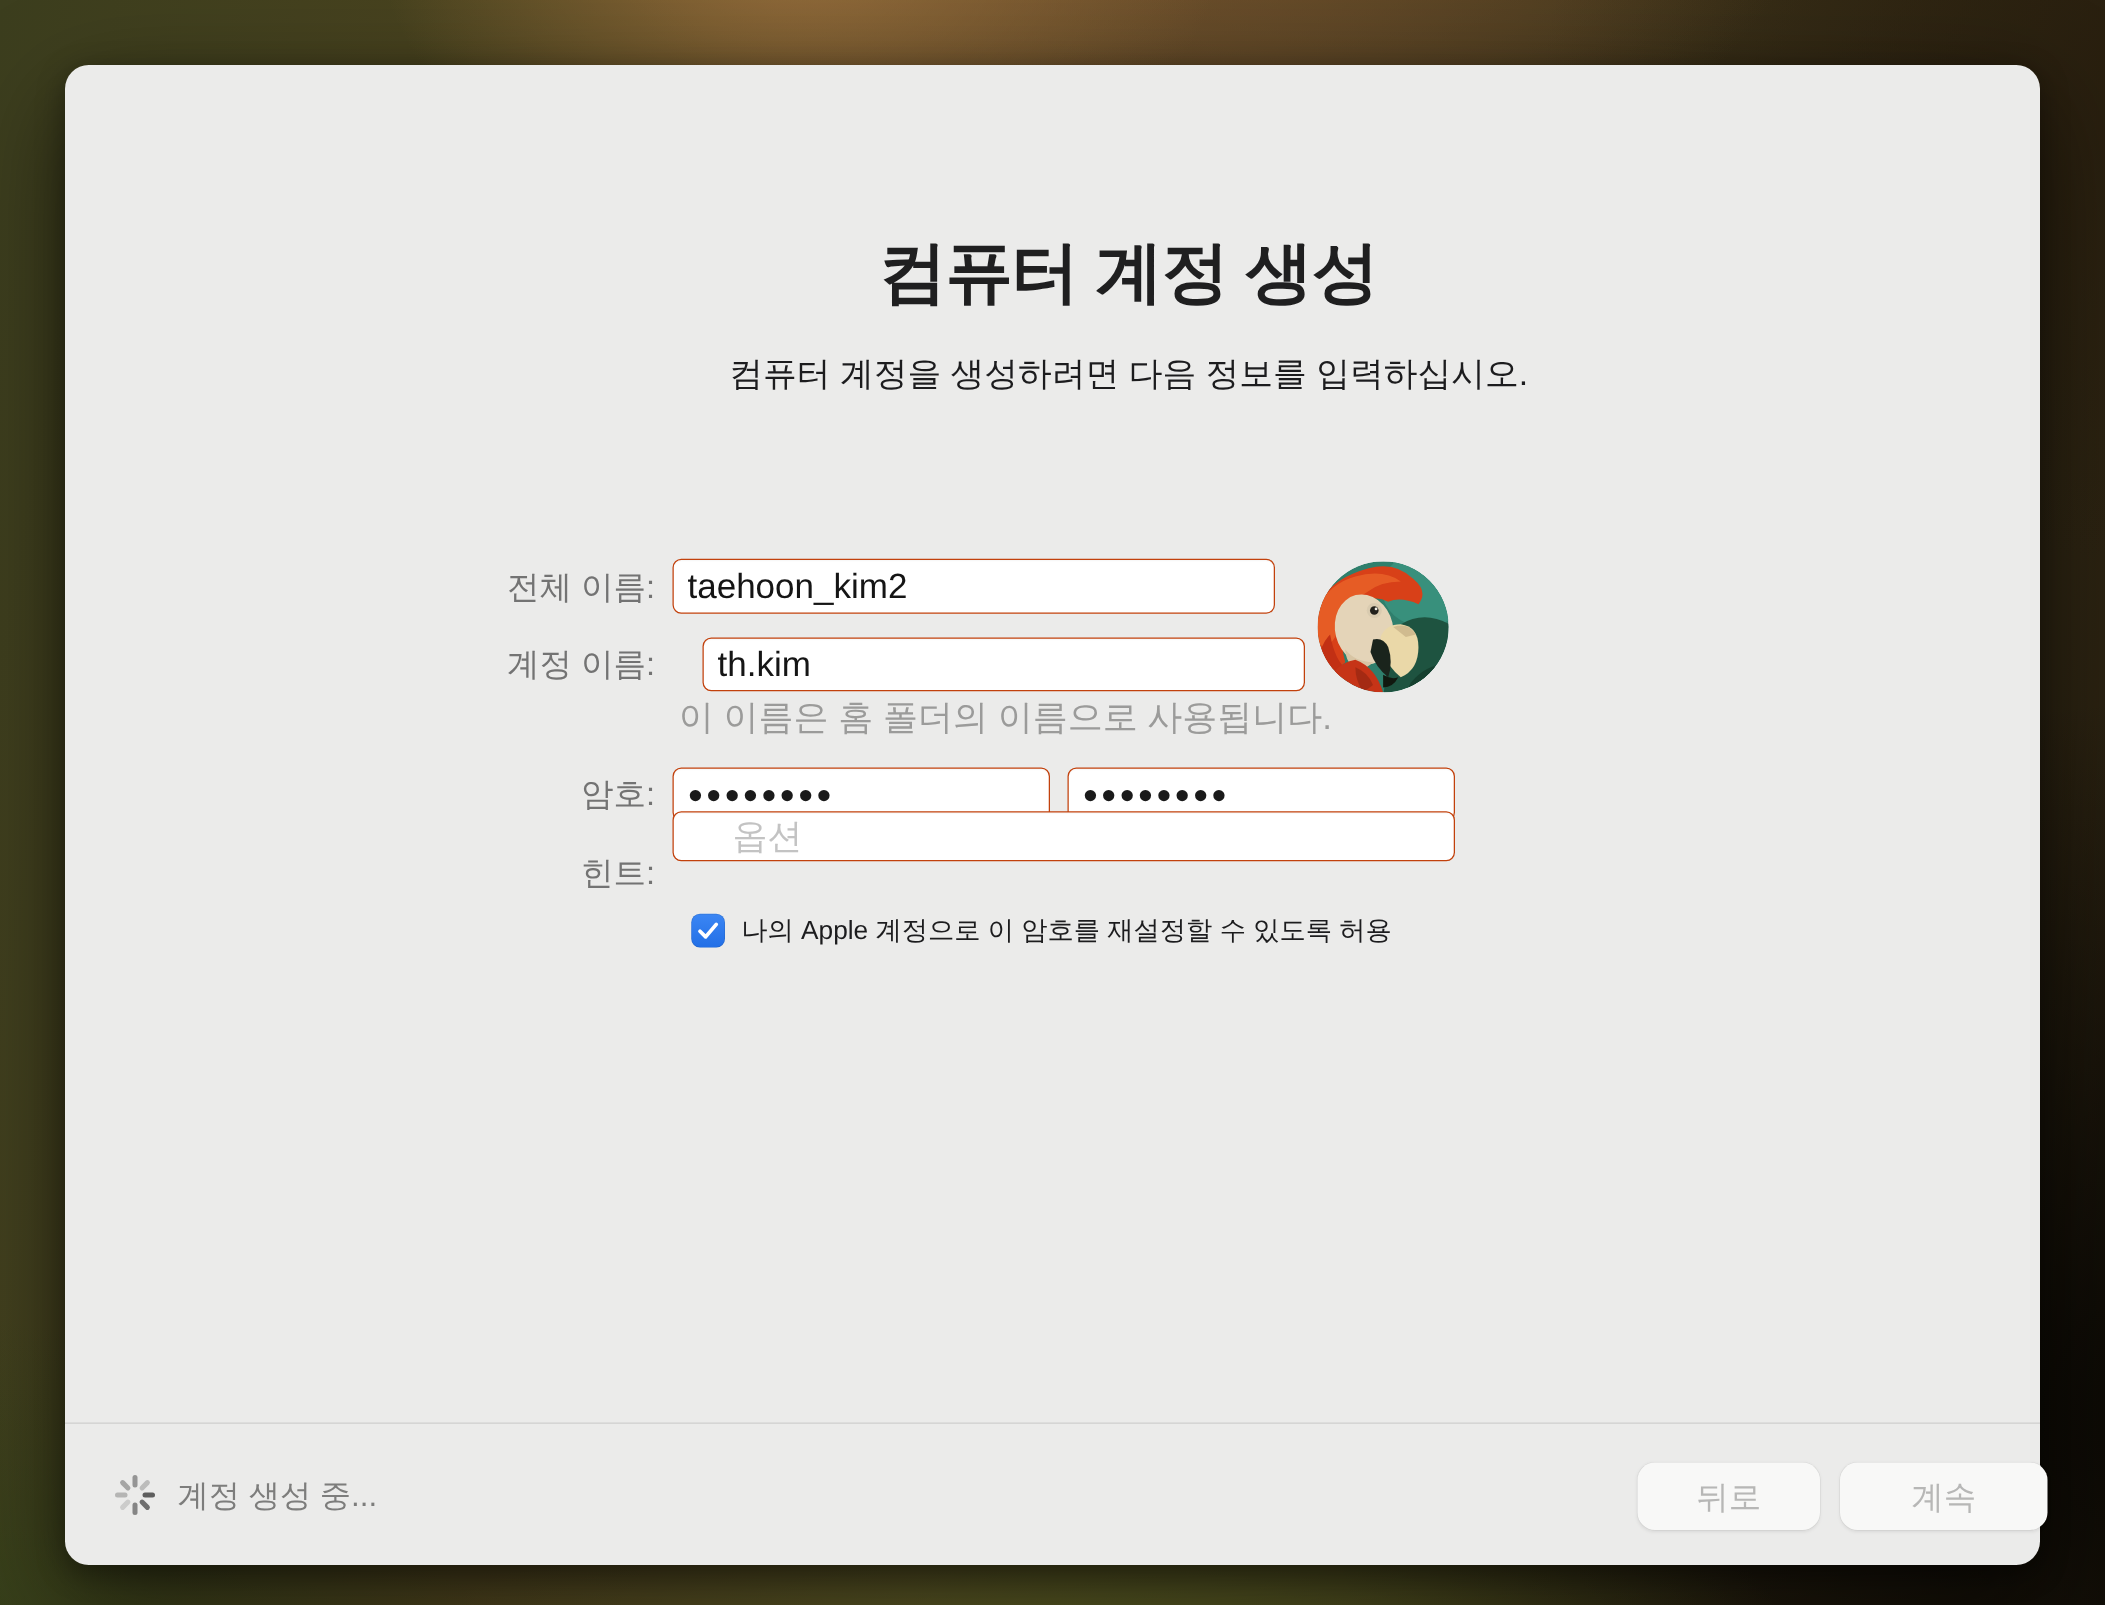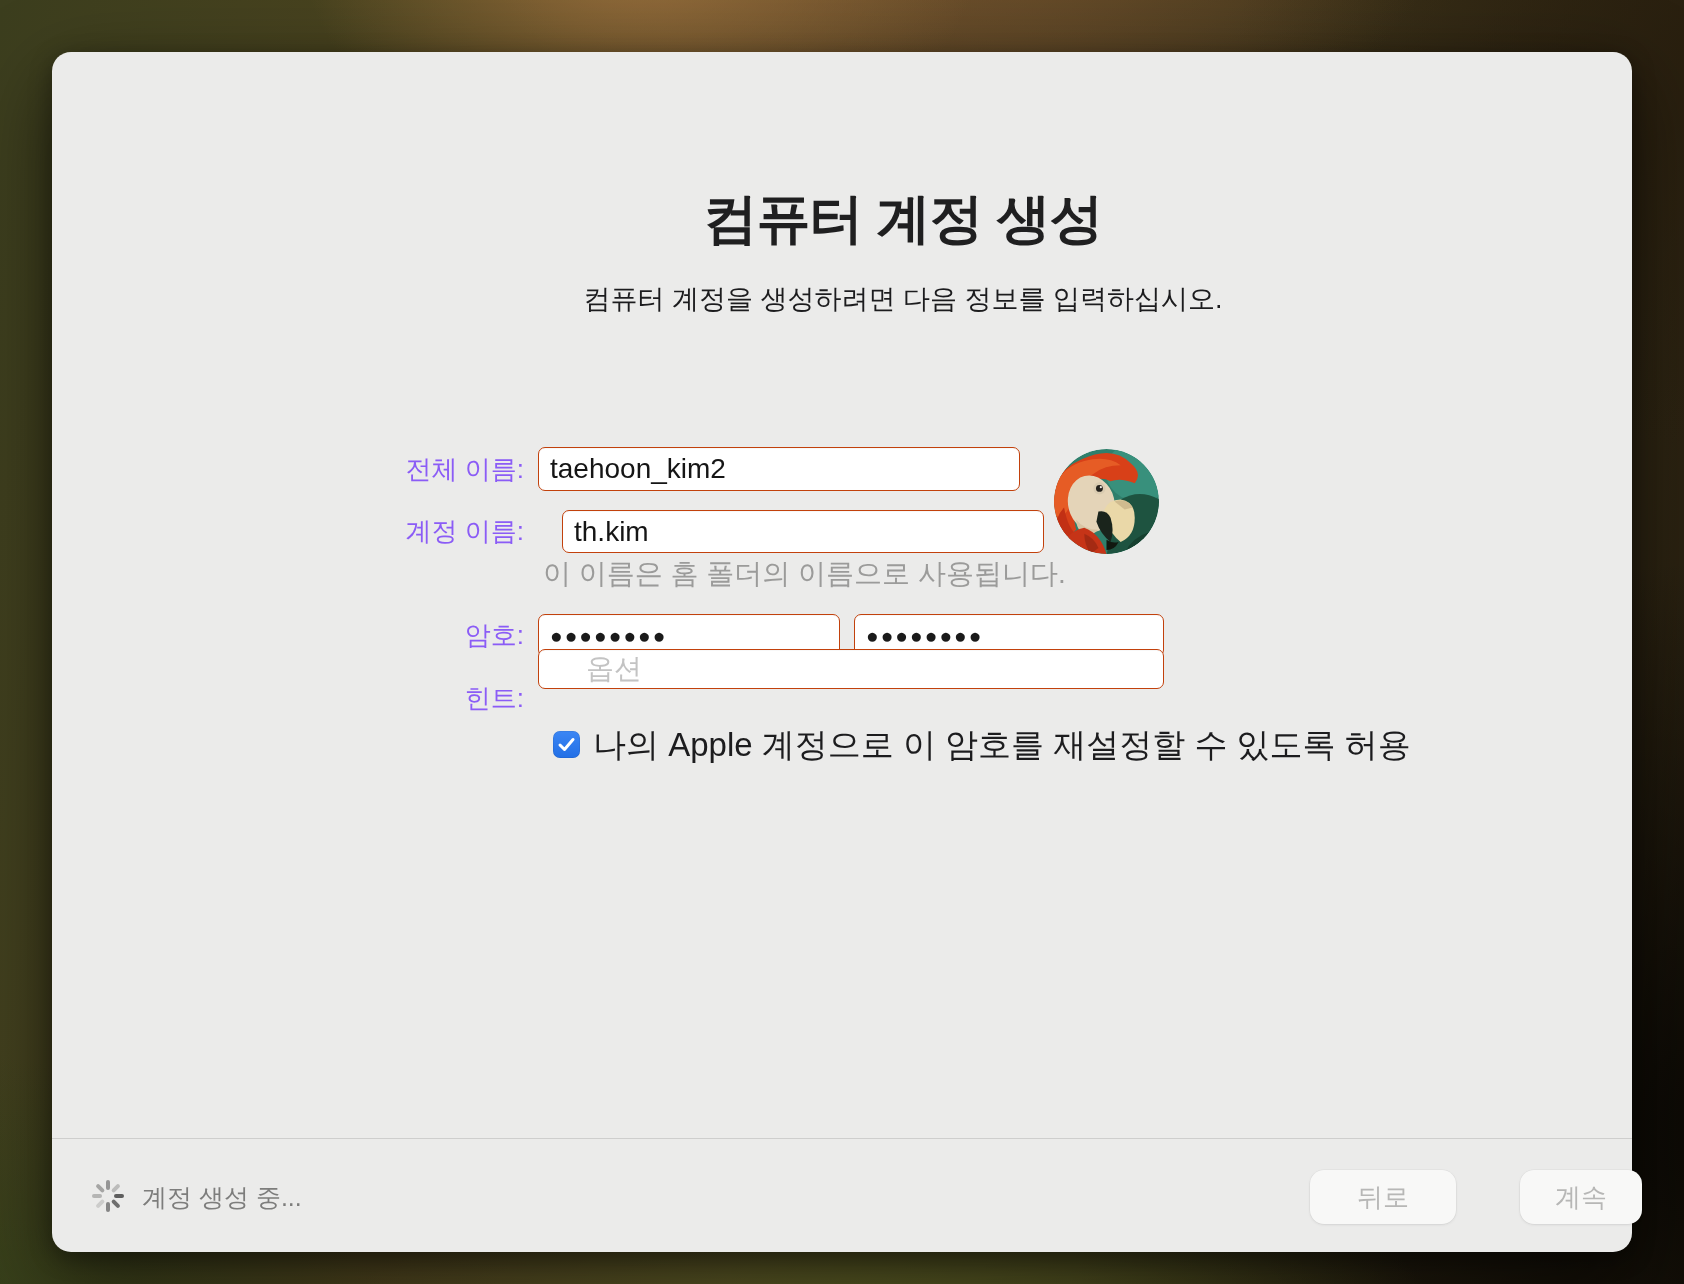--- a/index.html
+++ b/index.html
@@ -24,21 +24,21 @@
     position:absolute;left:52px;top:52px;width:1580px;height:1200px;
     background:#ebebea;border-radius:19px;
     box-shadow:0 28px 80px rgba(0,0,0,.55),0 6px 22px rgba(0,0,0,.35);
   }
   .header-wrap{position:absolute;left:0;top:134px;width:1606px;text-align:center;padding-left:48px;}
   .title{margin:0;font-size:54px;line-height:64px;font-weight:700;color:#1f1f20;letter-spacing:-1px;}
   .subtitle{margin:33px 0 0 0;font-size:27px;line-height:32px;font-weight:400;color:#1c1c1e;}
 
   .lbl{
     position:absolute;left:150px;width:322px;text-align:right;
-    font-size:26px;line-height:30px;color:#8b5cf6;
+    font-size:26px;line-height:30px;color:#737373;
   }
   .lbl-fullname{top:402px;}
   .lbl-account{top:464px;}
   .lbl-password{top:568px;}
   .lbl-hint{top:631px;}
 
   .field{
     position:absolute;box-sizing:border-box;
     background:#ffffff;border:1px solid #c2410c;border-radius:7px;
     font-family:"Liberation Sans",sans-serif;font-size:28px;color:#151515;
@@ -65,21 +65,21 @@
 
   .checkbox-row{position:absolute;left:501px;top:679px;height:28px;}
   .checkbox{
     position:absolute;left:0;top:0;width:27px;height:27px;border-radius:7px;
     background:linear-gradient(#3b86f4,#226fe6);
     box-shadow:inset 0 0 0 .5px rgba(0,0,0,.12);
   }
   .checkbox svg{position:absolute;left:1px;top:1px;}
   .cb-label{
     position:absolute;left:40px;top:1px;width:660px;white-space:nowrap;
-    font-size:33px;line-height:26px;color:#1c1c1e;
+    font-size:21px;line-height:26px;color:#1c1c1e;
   }
 
   .footer-divider{
     position:absolute;left:0;top:1086px;width:1580px;height:1px;
     background:rgba(0,0,0,.12);
   }
   .spinner{position:absolute;left:38px;top:1126px;width:36px;height:36px;}
   .spinner i{
     position:absolute;left:50%;top:50%;width:4px;height:10px;margin:-16px 0 0 -2px;
     border-radius:2px;background:#4f4f4f;transform-origin:2px 16px;display:block;
@@ -96,21 +96,21 @@
     position:absolute;left:90px;top:1130px;
     font-size:25px;line-height:30px;color:#7d7d7c;text-align:right;
   }
   .btn{
     position:absolute;top:1118px;height:54px;border:none;border-radius:14px;
     background:#f8f8f7;color:#b7b7b6;font-family:"Liberation Sans",sans-serif;
     font-size:26px;text-align:center;
     box-shadow:0 0 0 .5px rgba(0,0,0,.05),0 1px 3px rgba(0,0,0,.08);
   }
   .btn-back{left:1258px;width:146px;}
-  .btn-continue{left:1420px;width:122px;margin-left:48px;}
+  .btn-continue{left:1420px;width:166px;}
 </style>
 </head>
 <body>
 
 <div class="desktop">
   <div class="window">
 
     <div class="header-wrap">
       <h1 class="title">컴퓨터 계정 생성</h1>
       <p class="subtitle">컴퓨터 계정을 생성하려면 다음 정보를 입력하십시오.</p>

